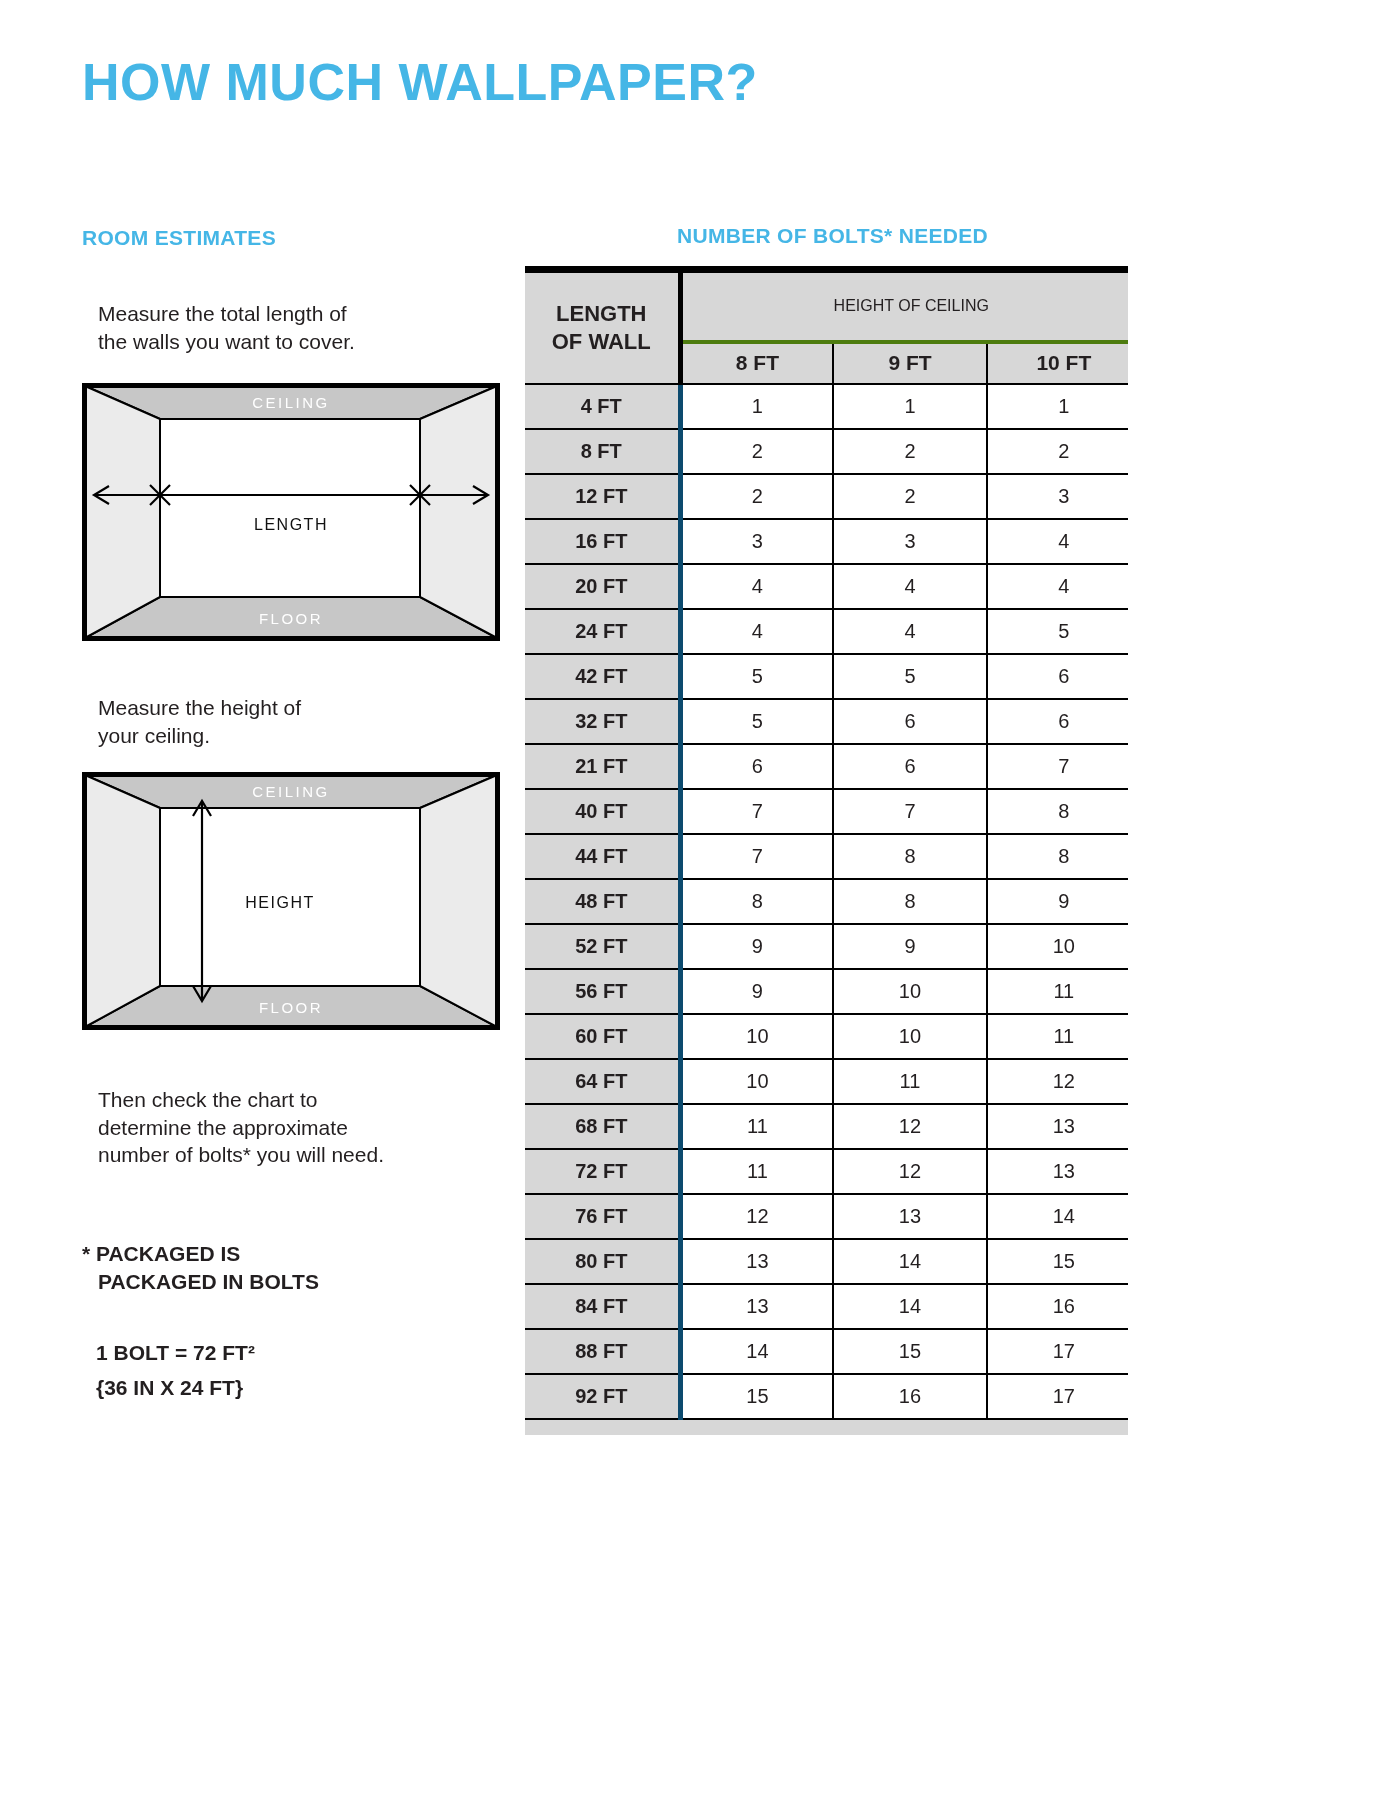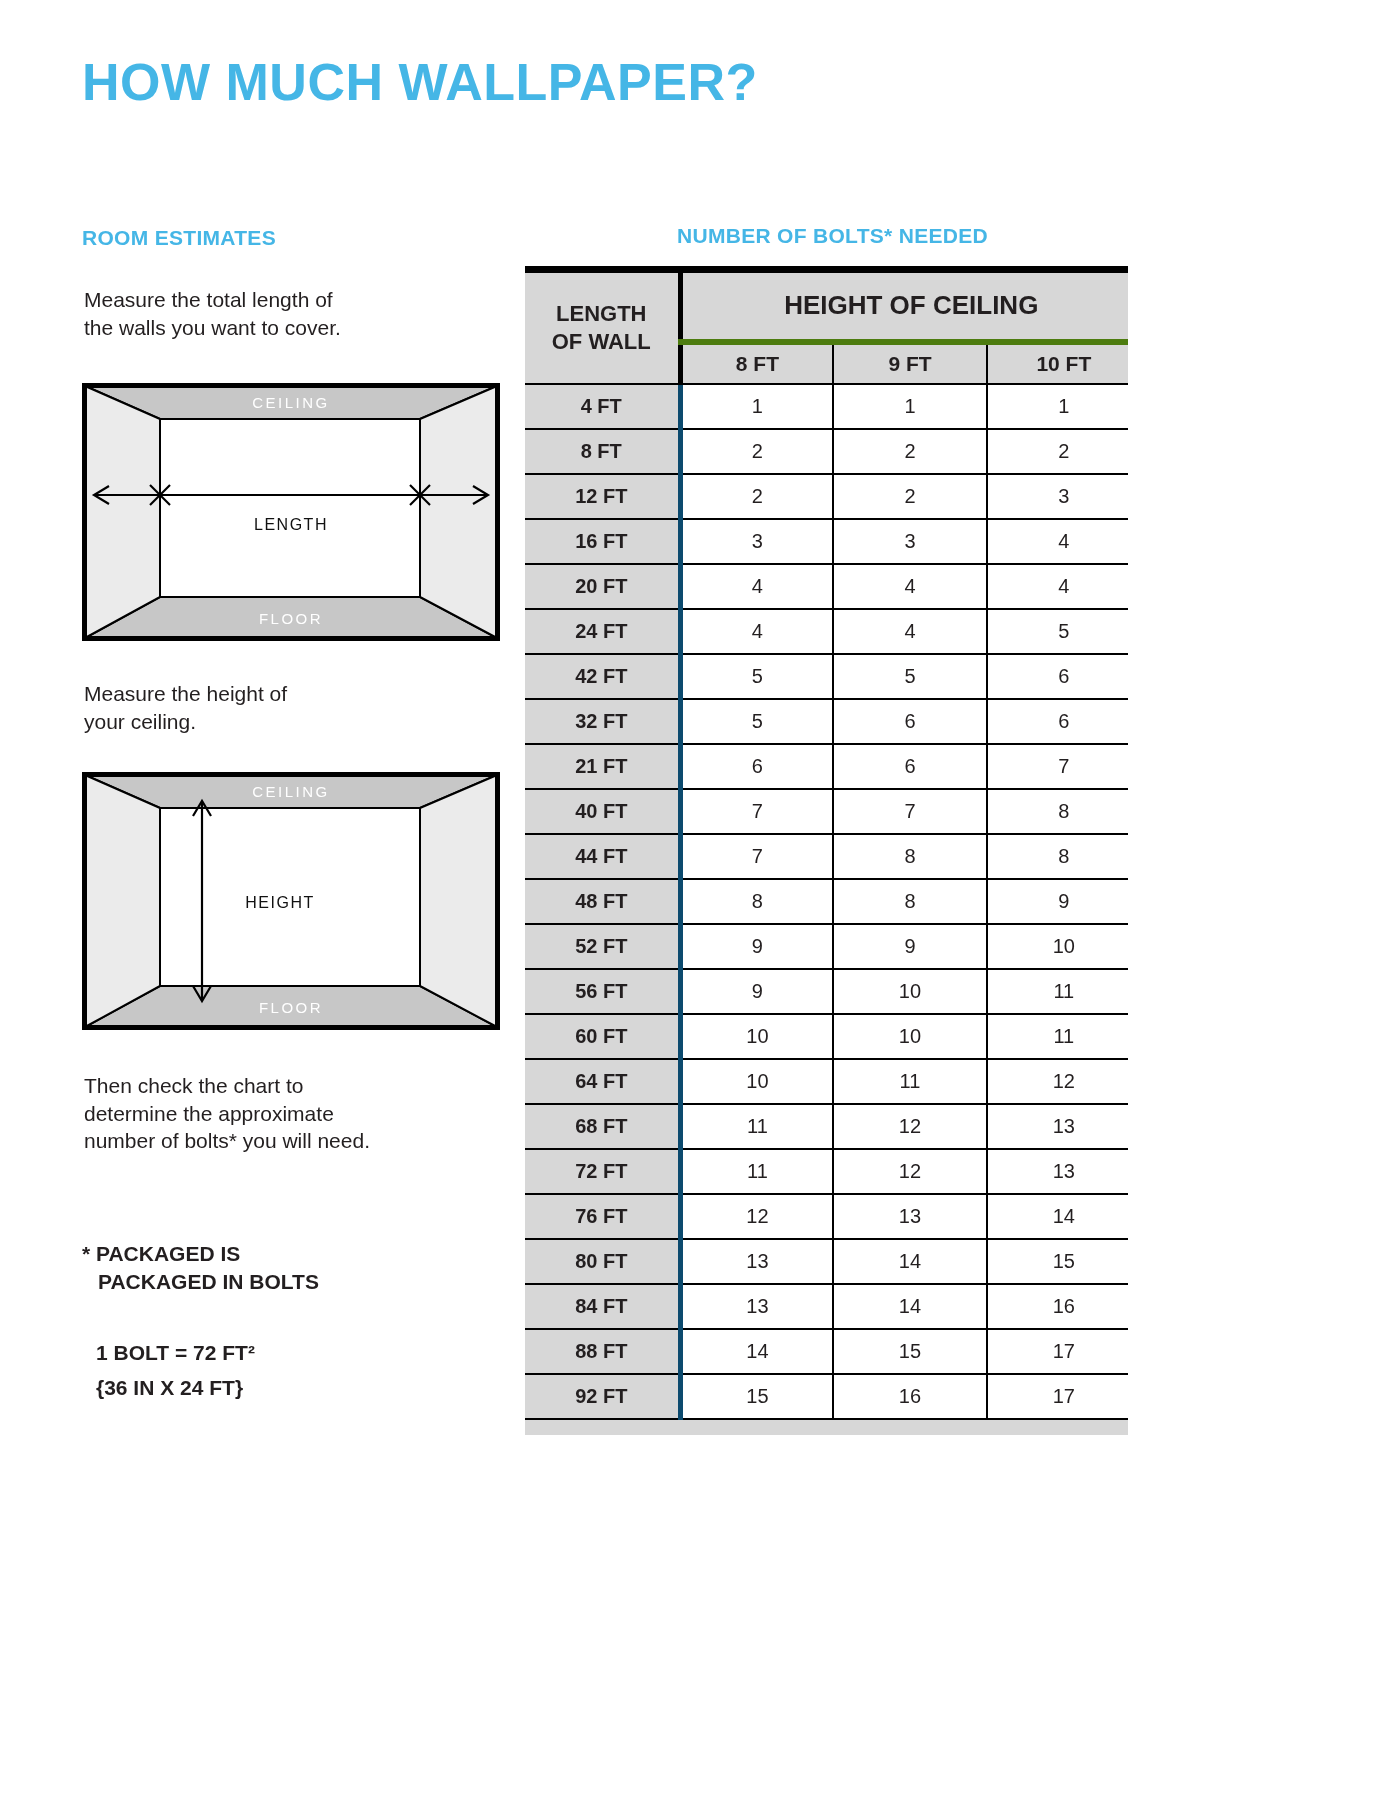--- a/index.html
+++ b/index.html
@@ -16,21 +16,21 @@
 
   .title{
     position:absolute;left:82px;top:52px;margin:0;
     font-size:52px;font-weight:bold;color:var(--accent);letter-spacing:0.5px;
   }
   .section-heading{
     position:absolute;left:82px;top:226px;margin:0;
     font-size:21px;font-weight:bold;color:var(--accent);letter-spacing:0.3px;
   }
   .step{
-    position:absolute;left:82px;margin:2px;
+    position:absolute;left:82px;margin:16px;
     font-size:21px;line-height:1.32;white-space:pre-line;color:var(--text);
   }
   .step1{top:284px;}
   .step2{top:678px;}
   .step3{top:1070px;}
 
   .room-diagram{position:absolute;left:82px;width:418px;height:258px;}
   #diagram-length{top:383px;}
   #diagram-height{top:772px;}
   .room-diagram .ceil,.room-diagram .floor{fill:var(--diagram-gray);stroke:#000;stroke-width:2;}
@@ -61,22 +61,22 @@
     border-collapse:collapse;width:615px;table-layout:fixed;
     border-top:7px solid #000;
   }
   .bolt-table th,.bolt-table td{text-align:center;vertical-align:middle;padding:0;}
   .len-head{
     width:155px;background:var(--cell-gray);
     font-weight:bold;font-size:22px;line-height:1.25;white-space:pre-line;
     border-right:5px solid #000;
   }
   .group-head{
-    background:var(--cell-gray);font-weight:bold;font-size:26px;height:72px;
-    border-bottom:6px solid #4d7c0f;border-left:5px solid #000;
+    background:var(--cell-gray);font-weight:normal;font-size:16px;height:72px;
+    border-bottom:4px solid #4d7c0f;border-left:5px solid #000;
   }
   .ft-head{
     background:var(--cell-gray);font-weight:bold;font-size:21px;height:42px;
     border-left:2px solid #000;border-top:none;
   }
   .bolt-table tbody td{height:45px;border-top:2px solid #000;font-size:20px;}
   .bolt-table tbody tr:last-child td{border-bottom:2px solid #000;}
   .len-cell{background:var(--cell-gray);font-weight:bold;border-right:5px solid #0c4a6e;}
   .val-cell{background:#fff;border-left:2px solid #000;}
   .table-bottom-strip{width:615px;height:15px;background:var(--cell-gray);}

